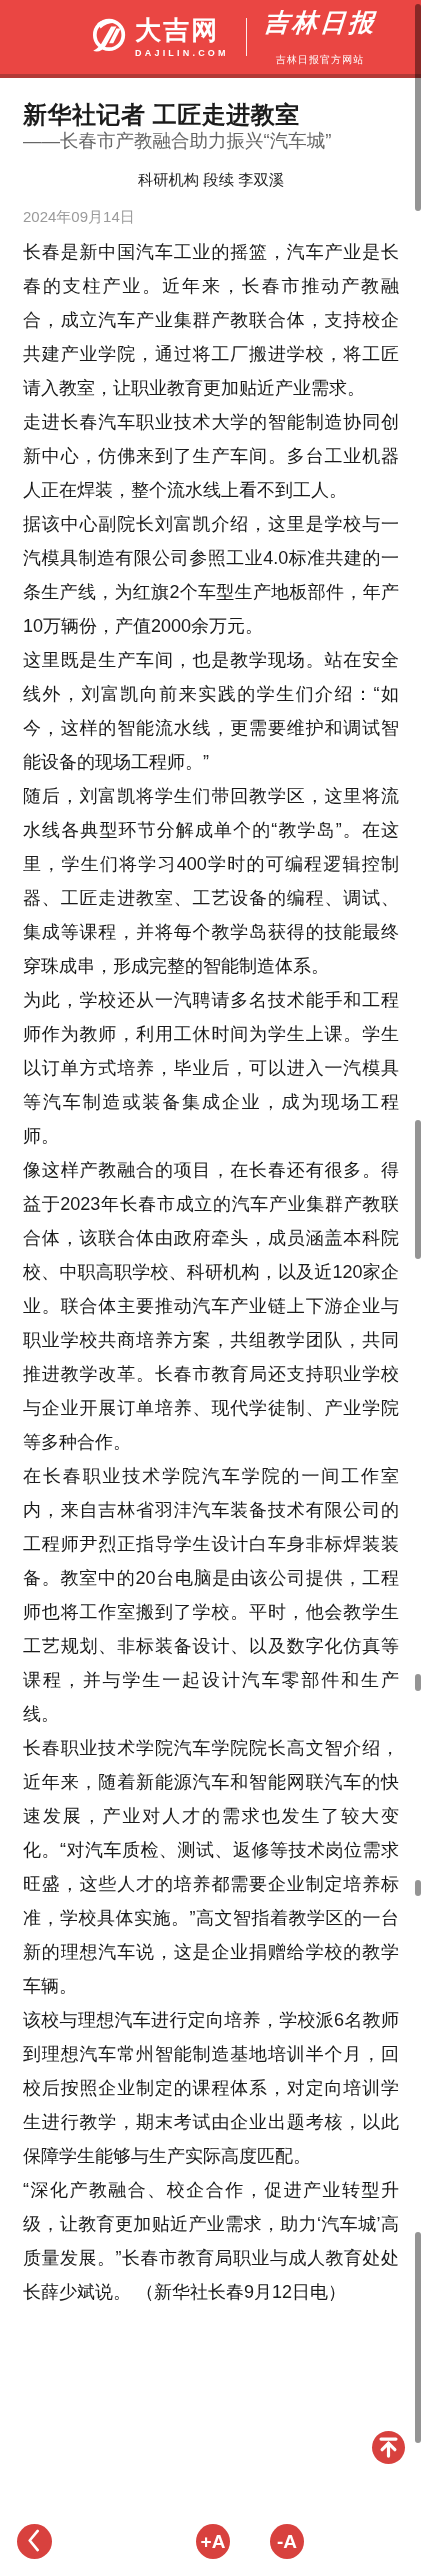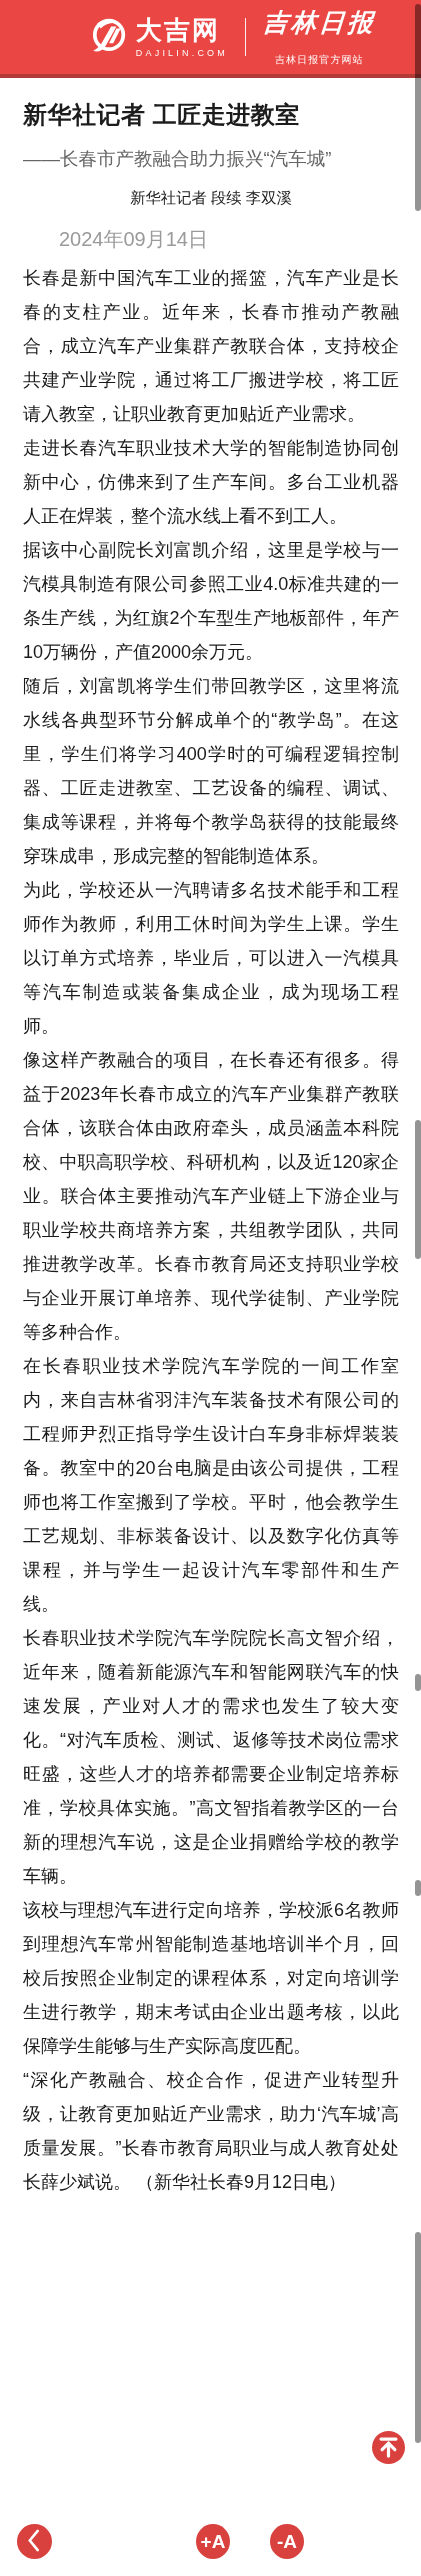--- a/index.html
+++ b/index.html
@@ -19,44 +19,44 @@
   }
   
   .site-header{
     height:74px;background:var(--brand-red);
     display:flex;align-items:center;justify-content:center;padding-left:23px;
   }
   .header-inner{display:flex;align-items:center;gap:9.5px;margin-left:21px;}
   .logo-mark{width:36px;height:38px;flex:0 0 auto;}
   .wordmark{display:flex;flex-direction:column;align-items:flex-start;line-height:1;}
   .site-name{color:#fff;font-size:26px;font-weight:bold;letter-spacing:2.1px;}
-  .site-domain{color:#fff;font-size:9px;font-weight:normal;letter-spacing:3.2px;margin-top:6px;}
+  .site-domain{color:#fff;font-size:9px;font-weight:bold;letter-spacing:3.2px;margin-top:6px;}
   .header-divider{width:1.1px;height:38px;background:rgba(255,255,255,.9);margin:0 7.4px;}
   .papermark{display:flex;flex-direction:column;align-items:center;line-height:1;}
   .paper-name{
     color:#fff;font-size:25px;font-weight:bold;
     font-family:"DejaVu Serif","Liberation Serif",serif;
     font-style:italic;letter-spacing:3.2px;transform:skewX(-4deg);
   }
   .paper-tagline{color:#fff;font-size:10px;margin-top:20px;letter-spacing:1.1px;}
   .header-underline{height:3.7px;background:var(--divider-red);}
   
   .article{padding:24px 23px 0 23px;}
   .article-title{
     font-size:24px;font-weight:bold;color:var(--title-text);
     line-height:1.1;letter-spacing:0.5px;
   }
   .article-subtitle{
-    font-size:18.5px;color:var(--subtitle-text);margin-top:20px;line-height:1.2;
+    font-size:18.5px;color:var(--subtitle-text);margin-top:2px;line-height:1.2;
   }
   .article-byline{
     font-size:15.3px;color:#222;text-align:center;margin-top:18px;
   }
   .article-date{
-    font-size:20px;color:var(--date-text);margin-top:17px;margin-left:36px;
+    font-size:15px;color:var(--date-text);margin-top:17px;
   }
   .article-body{margin-top:7.4px;}
   .article-body p{
     font-size:18px;line-height:34px;color:var(--body-text);
     text-align:justify;text-justify:inter-ideograph;
   }
   
   .fab{
     position:absolute;border-radius:50%;background:var(--button-red);
     display:flex;align-items:center;justify-content:center;
@@ -99,26 +99,27 @@
       <span class="paper-name">吉林日报</span>
       <span class="paper-tagline">吉林日报官方网站</span>
     </span>
   </div>
 </header>
 <div class="header-underline"></div>
 
 <main class="article">
   <h1 class="article-title">新华社记者 工匠走进教室</h1>
   <div class="article-subtitle">——长春市产教融合助力振兴“汽车城”</div>
-  <div class="article-byline">新华社记者 段续 李双溪</div>
+  <div class="article-byline">科研机构 段续 李双溪</div>
   <div class="article-date">2024年09月14日</div>
   <div class="article-body" id="article-body">
       <p>长春是新中国汽车工业的摇篮，汽车产业是长春的支柱产业。近年来，长春市推动产教融合，成立汽车产业集群产教联合体，支持校企共建产业学院，通过将工厂搬进学校，将工匠请入教室，让职业教育更加贴近产业需求。</p>
       <p>走进长春汽车职业技术大学的智能制造协同创新中心，仿佛来到了生产车间。多台工业机器人正在焊装，整个流水线上看不到工人。</p>
       <p>据该中心副院长刘富凯介绍，这里是学校与一汽模具制造有限公司参照工业4.0标准共建的一条生产线，为红旗2个车型生产地板部件，年产10万辆份，产值2000余万元。</p>
+      <p>这里既是生产车间，也是教学现场。站在安全线外，刘富凯向前来实践的学生们介绍：“如今，这样的智能流水线，更需要维护和调试智能设备的现场工程师。”</p>
       <p>随后，刘富凯将学生们带回教学区，这里将流水线各典型环节分解成单个的“教学岛”。在这里，学生们将学习400学时的可编程逻辑控制器、工匠走进教室、工艺设备的编程、调试、集成等课程，并将每个教学岛获得的技能最终穿珠成串，形成完整的智能制造体系。</p>
       <p>为此，学校还从一汽聘请多名技术能手和工程师作为教师，利用工休时间为学生上课。学生以订单方式培养，毕业后，可以进入一汽模具等汽车制造或装备集成企业，成为现场工程师。</p>
       <p>像这样产教融合的项目，在长春还有很多。得益于2023年长春市成立的汽车产业集群产教联合体，该联合体由政府牵头，成员涵盖本科院校、中职高职学校、科研机构，以及近120家企业。联合体主要推动汽车产业链上下游企业与职业学校共商培养方案，共组教学团队，共同推进教学改革。长春市教育局还支持职业学校与企业开展订单培养、现代学徒制、产业学院等多种合作。</p>
       <p>在长春职业技术学院汽车学院的一间工作室内，来自吉林省羽沣汽车装备技术有限公司的工程师尹烈正指导学生设计白车身非标焊装装备。教室中的20台电脑是由该公司提供，工程师也将工作室搬到了学校。平时，他会教学生工艺规划、非标装备设计、以及数字化仿真等课程，并与学生一起设计汽车零部件和生产线。</p>
       <p>长春职业技术学院汽车学院院长高文智介绍，近年来，随着新能源汽车和智能网联汽车的快速发展，产业对人才的需求也发生了较大变化。“对汽车质检、测试、返修等技术岗位需求旺盛，这些人才的培养都需要企业制定培养标准，学校具体实施。”高文智指着教学区的一台新的理想汽车说，这是企业捐赠给学校的教学车辆。</p>
       <p>该校与理想汽车进行定向培养，学校派6名教师到理想汽车常州智能制造基地培训半个月，回校后按照企业制定的课程体系，对定向培训学生进行教学，期末考试由企业出题考核，以此保障学生能够与生产实际高度匹配。</p>
       <p>“深化产教融合、校企合作，促进产业转型升级，让教育更加贴近产业需求，助力‘汽车城’高质量发展。”长春市教育局职业与成人教育处处长薛少斌说。 （新华社长春9月12日电）</p>
     </div>
 </main>
 

